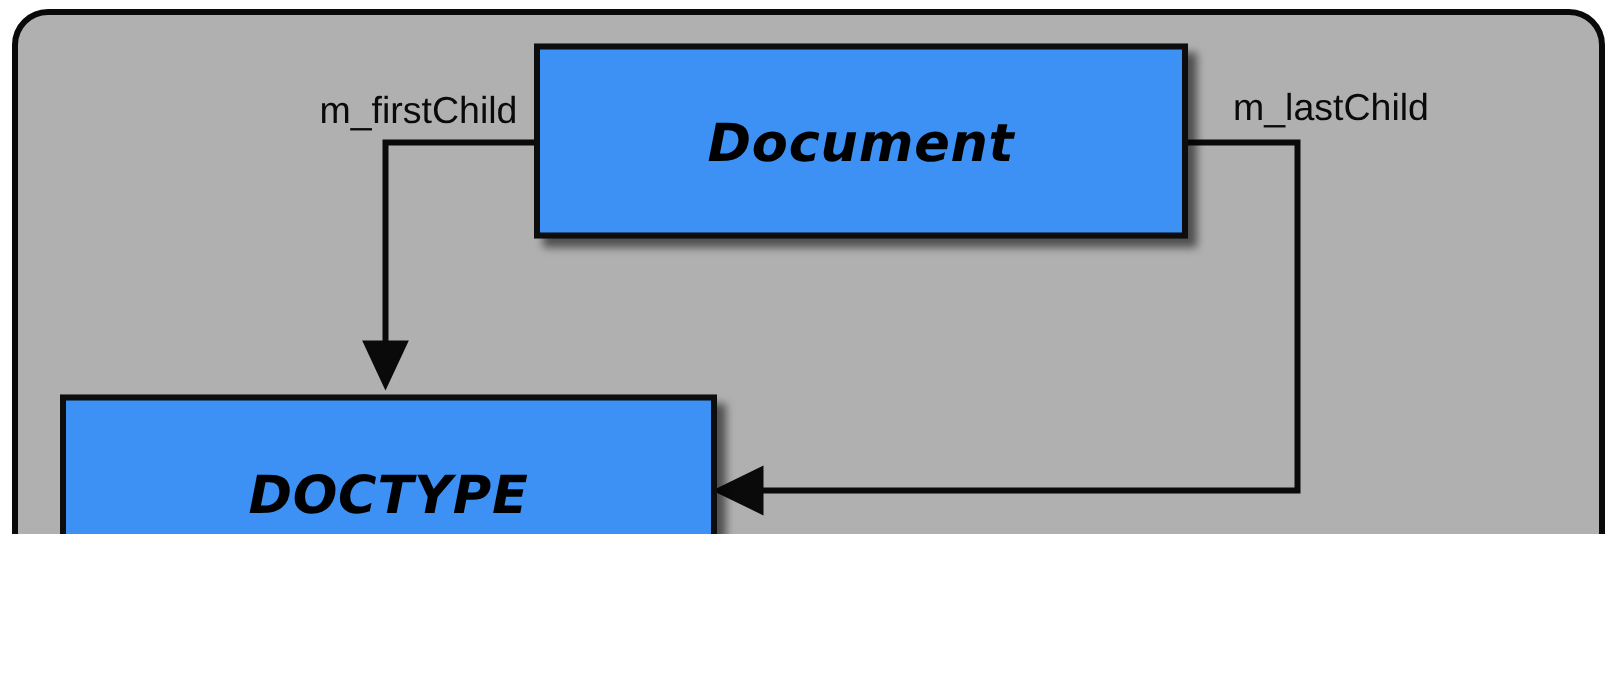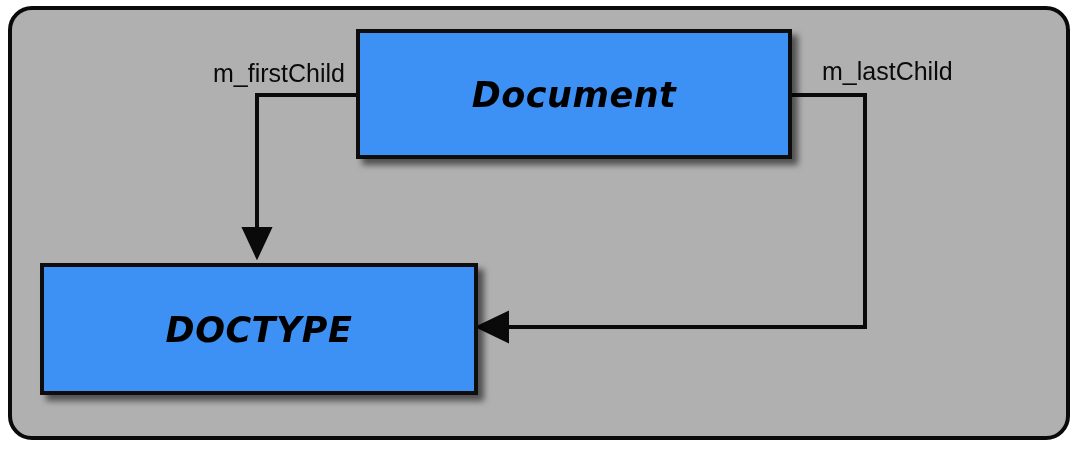--- a/index.html
+++ b/index.html
@@ -3,21 +3,21 @@
 <meta charset="utf-8">
 <style>
   html, body {
     margin: 0;
     padding: 0;
     background: #ffffff;
   }
   #canvas {
     position: relative;
     width: 1080px;
-    height: 449px;
+    height: 356px;
     overflow: hidden;
     background: #ffffff;
     font-family: "Liberation Sans", sans-serif;
   }
   #diagram-svg {
     position: absolute;
     left: 0;
     top: 0;
     width: 1080px;
     height: 449px;

